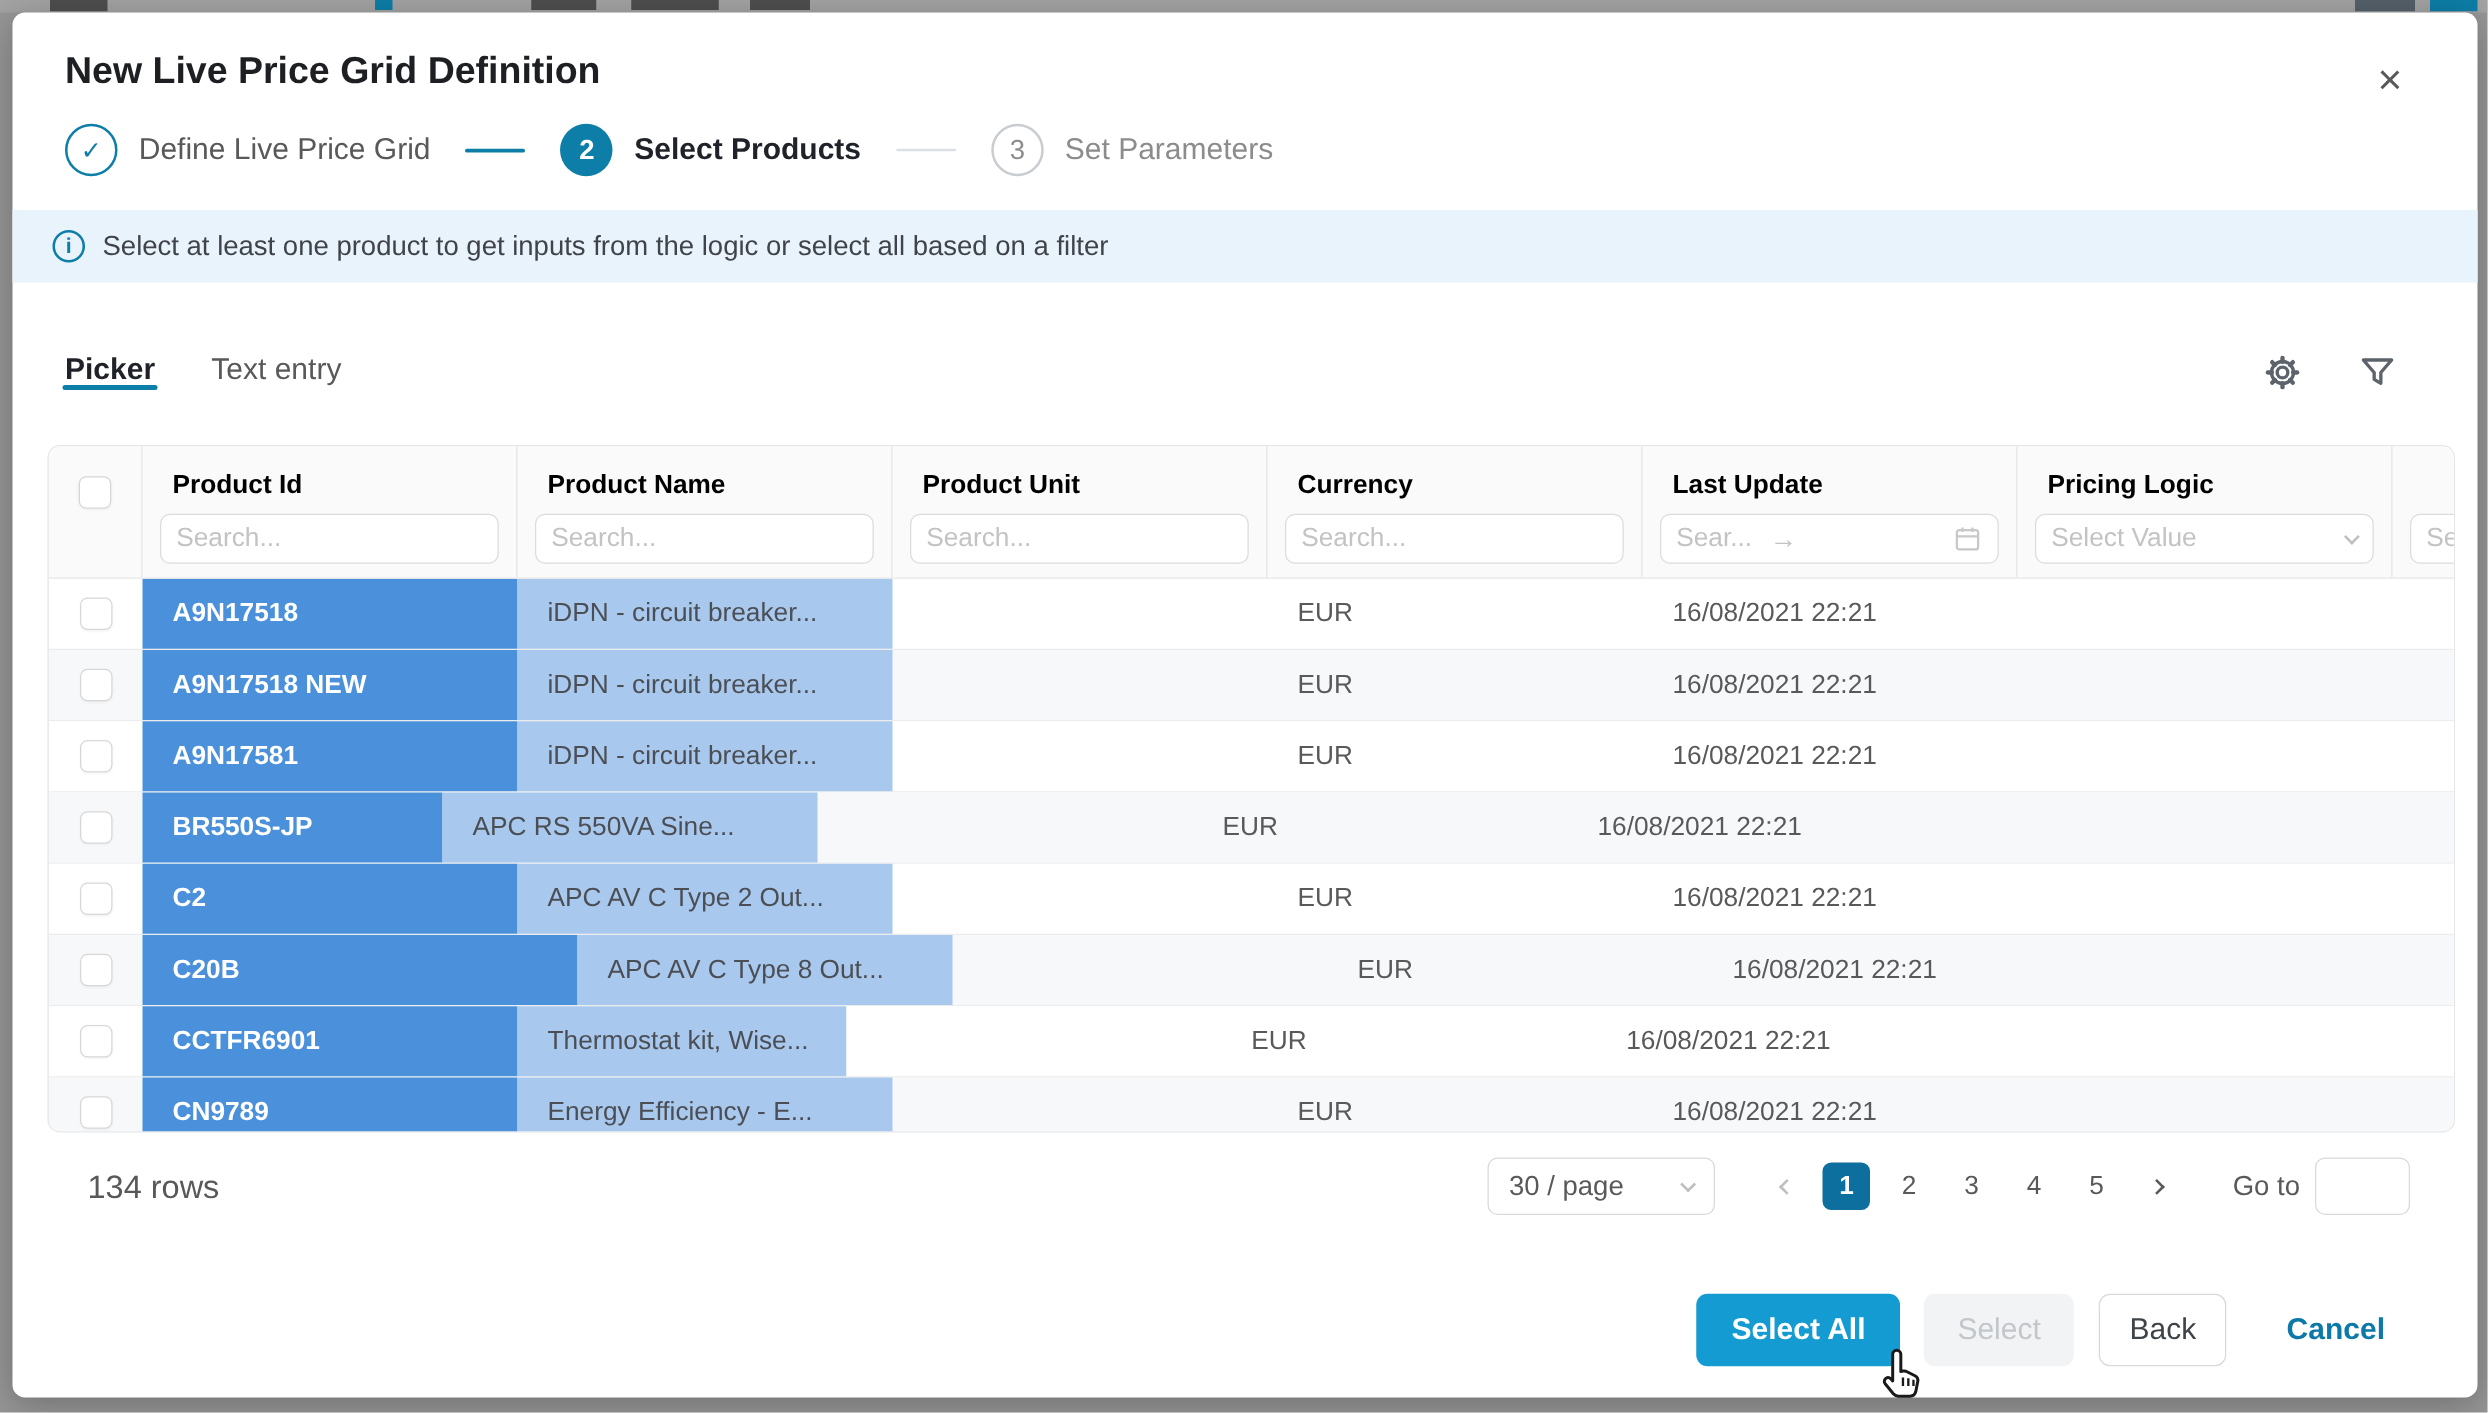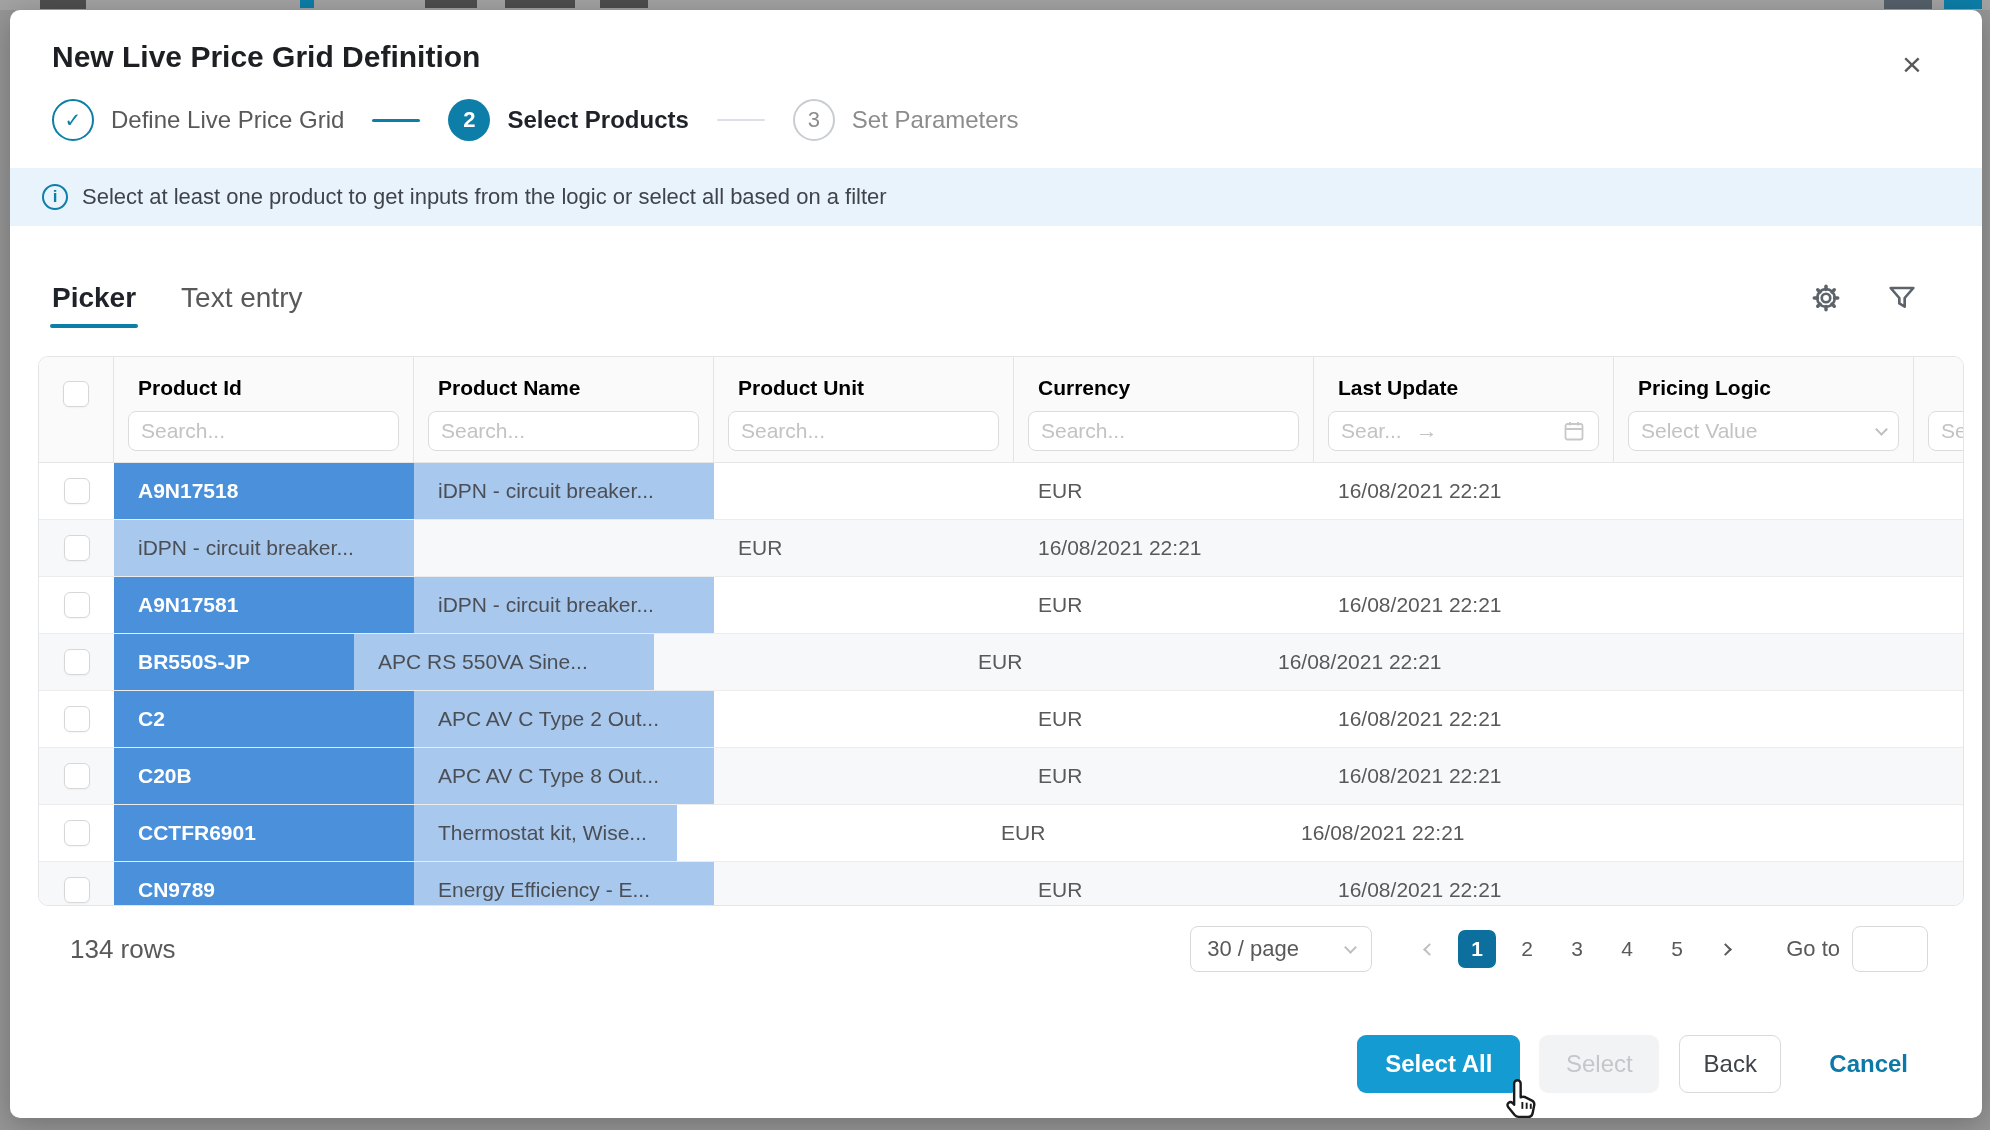--- a/index.html
+++ b/index.html
@@ -34,21 +34,21 @@
   
   .banner { position:absolute; left:0; top:158px; width:1972px; height:58px; background:#e9f3fc;
             display:flex; align-items:center; }
   .info-icon { width:26px; height:26px; border:2px solid #0d7ea8; border-radius:50%; color:#0d7ea8;
                font-size:17px; font-weight:700; display:flex; align-items:center; justify-content:center;
                margin-left:32px; flex:0 0 auto; font-style:normal; }
   .banner-text { margin-left:14px; font-size:22px; color:#40444a; }
 
   
   .tabs { position:absolute; left:42px; top:272px; display:flex; gap:45px; }
-  .tab { font-size:28px; color:#595959; padding-bottom:14px; position:relative; cursor:pointer; }
+  .tab { font-size:24px; color:#595959; padding-bottom:2px; position:relative; cursor:pointer; }
   .tab.active { color:#1f2329; font-weight:700; }
   .tab.active::after { content:""; position:absolute; left:-2px; right:-2px; bottom:0; height:4px; background:#0d7ea8; border-radius:2px; }
 
   .toolbar-icons { position:absolute; left:1800px; top:272px; display:flex; gap:44px; }
   .icon-btn { width:32px; height:32px; background:transparent; border:none; cursor:pointer; color:#5c636b; }
 
   
   .table { position:absolute; left:28px; top:346px; width:1926px; height:550px;
            border:1.5px solid #e3e5e9; border-radius:10px; overflow:hidden; background:#fff; }
   .thead { display:flex; width:1933px; height:106px; background:#fafafa; border-bottom:1px solid #e6e6e6; }
@@ -234,20 +234,21 @@
           <div class="td pad" style="width: 300px;"></div>
           <div class="td pad" style="width: 300px;">EUR</div>
           <div class="td pad" style="width: 300px;">16/08/2021 22:21</div>
           <div class="td pad" style="width: 300px;"></div>
           <div class="td pad" style="width: 58px;"></div>
         </div>
         <div class="tr">
           <div class="td cb-cell" style="width: 75px;">
             <span class="checkbox"></span>
           </div>
+          <div class="td pad id-cell" style="width: 300px;">A9N17518 NEW</div>
           <div class="td pad name-cell" style="width: 300px;">iDPN - circuit breaker...</div>
           <div class="td pad" style="width: 300px;"></div>
           <div class="td pad" style="width: 300px;">EUR</div>
           <div class="td pad" style="width: 300px;">16/08/2021 22:21</div>
           <div class="td pad" style="width: 300px;"></div>
           <div class="td pad" style="width: 58px;"></div>
         </div>
         <div class="tr">
           <div class="td cb-cell" style="width: 75px;">
             <span class="checkbox"></span>
@@ -281,21 +282,21 @@
           <div class="td pad" style="width: 300px;"></div>
           <div class="td pad" style="width: 300px;">EUR</div>
           <div class="td pad" style="width: 300px;">16/08/2021 22:21</div>
           <div class="td pad" style="width: 300px;"></div>
           <div class="td pad" style="width: 58px;"></div>
         </div>
         <div class="tr">
           <div class="td cb-cell" style="width: 75px;">
             <span class="checkbox"></span>
           </div>
-          <div class="td pad id-cell" style="width: 300px;">C20B</div>
+          <div class="td pad id-cell" style="width: 348px;">C20B</div>
           <div class="td pad name-cell" style="width: 300px;">APC AV C Type 8 Out...</div>
           <div class="td pad" style="width: 300px;"></div>
           <div class="td pad" style="width: 300px;">EUR</div>
           <div class="td pad" style="width: 300px;">16/08/2021 22:21</div>
           <div class="td pad" style="width: 300px;"></div>
           <div class="td pad" style="width: 58px;"></div>
         </div>
         <div class="tr">
           <div class="td cb-cell" style="width: 75px;">
             <span class="checkbox"></span>

